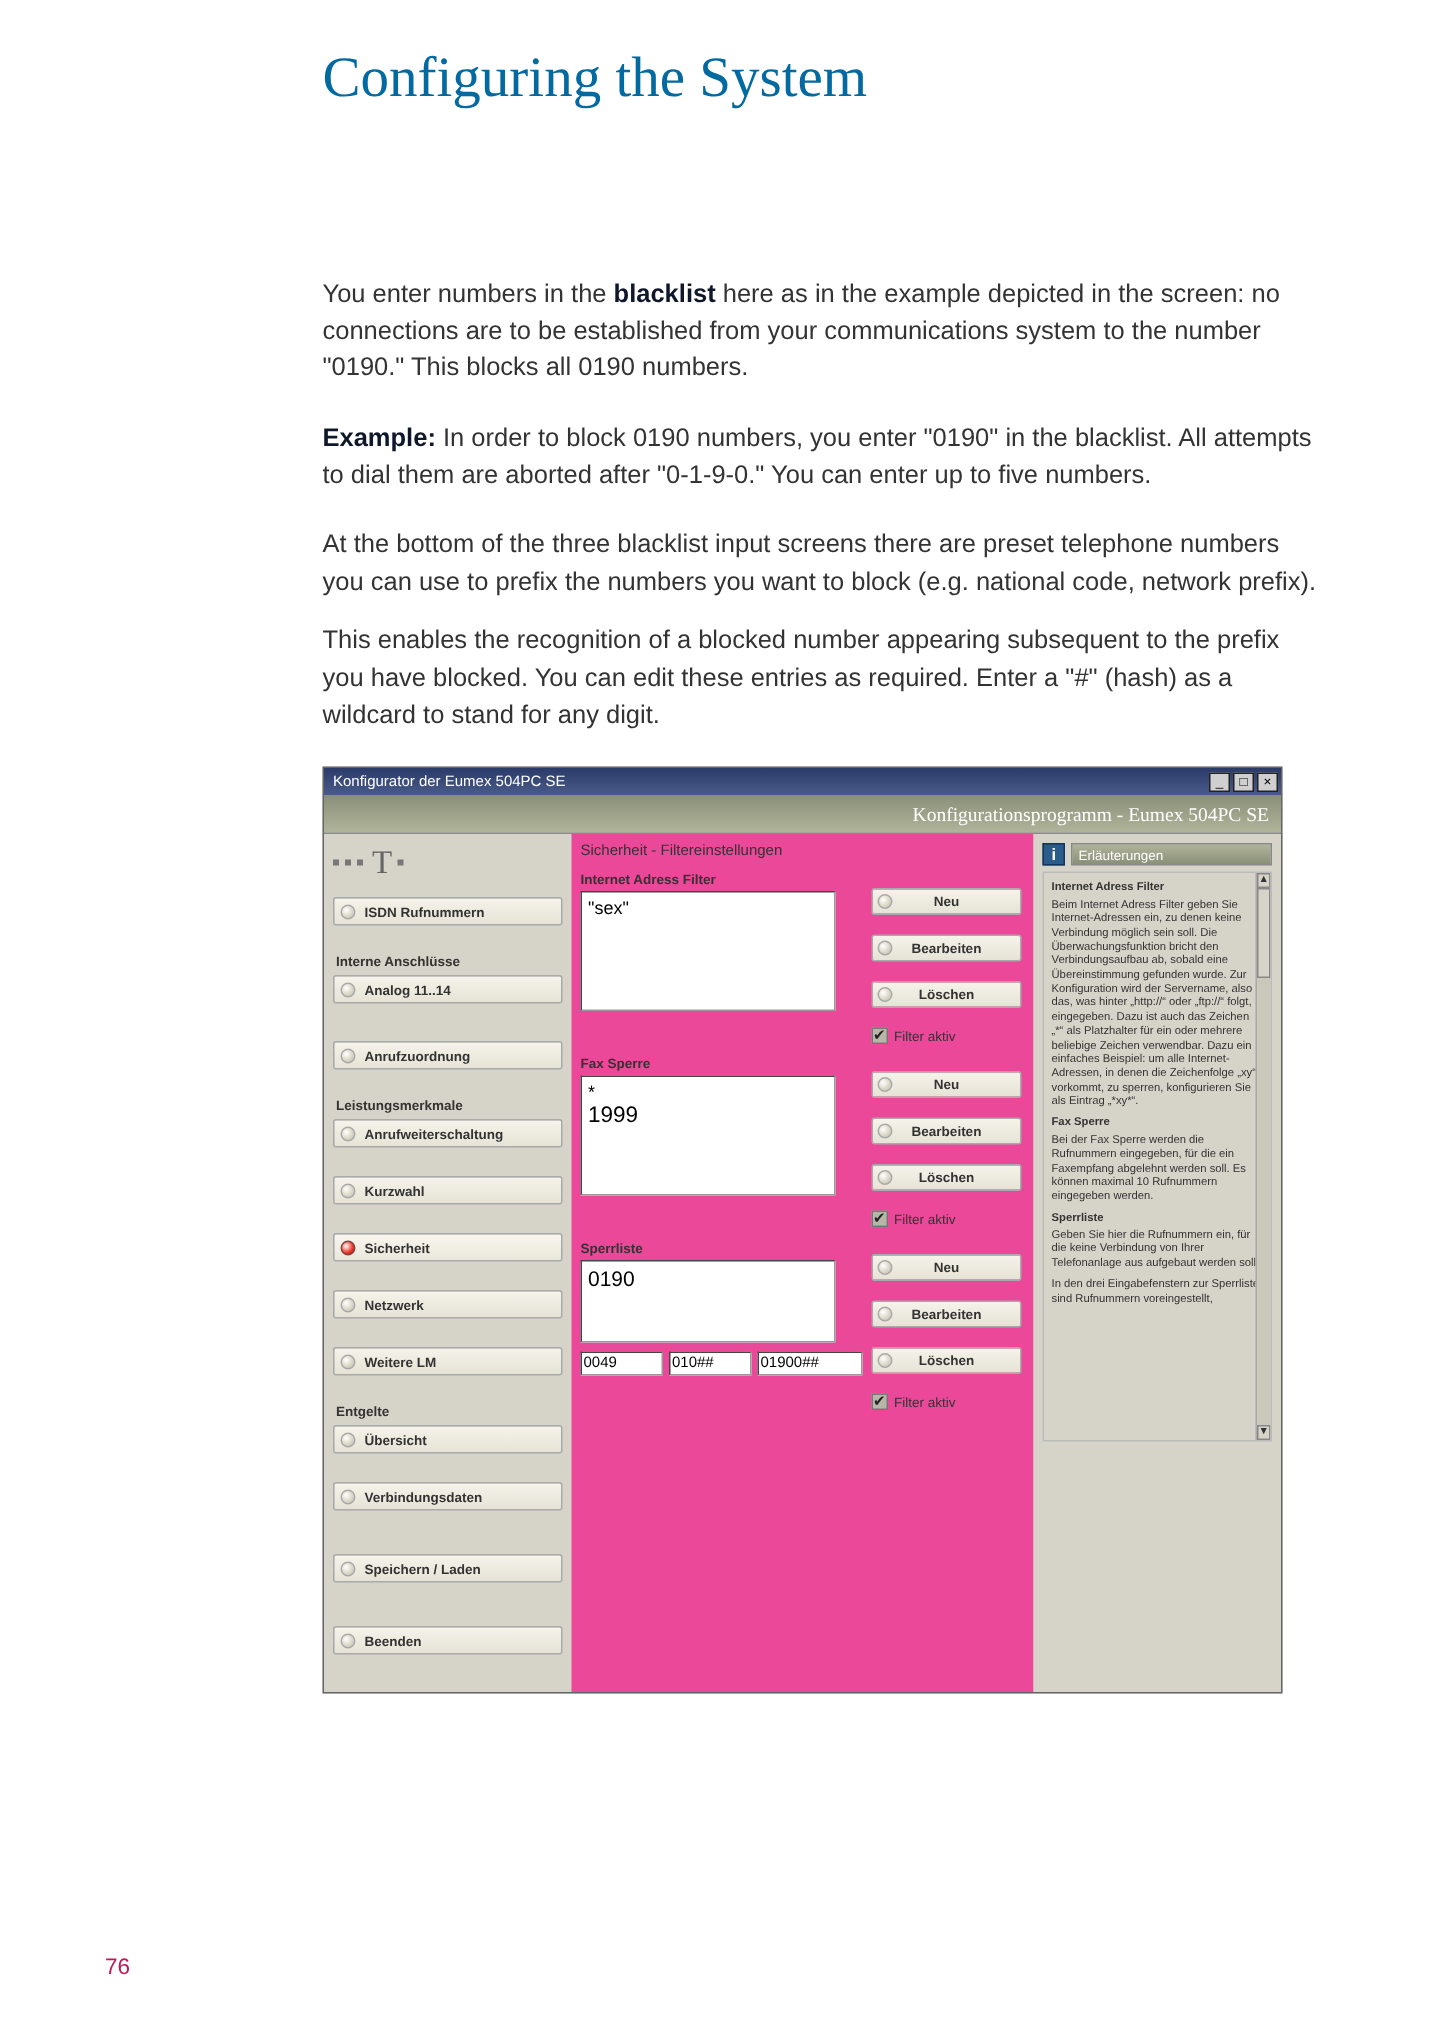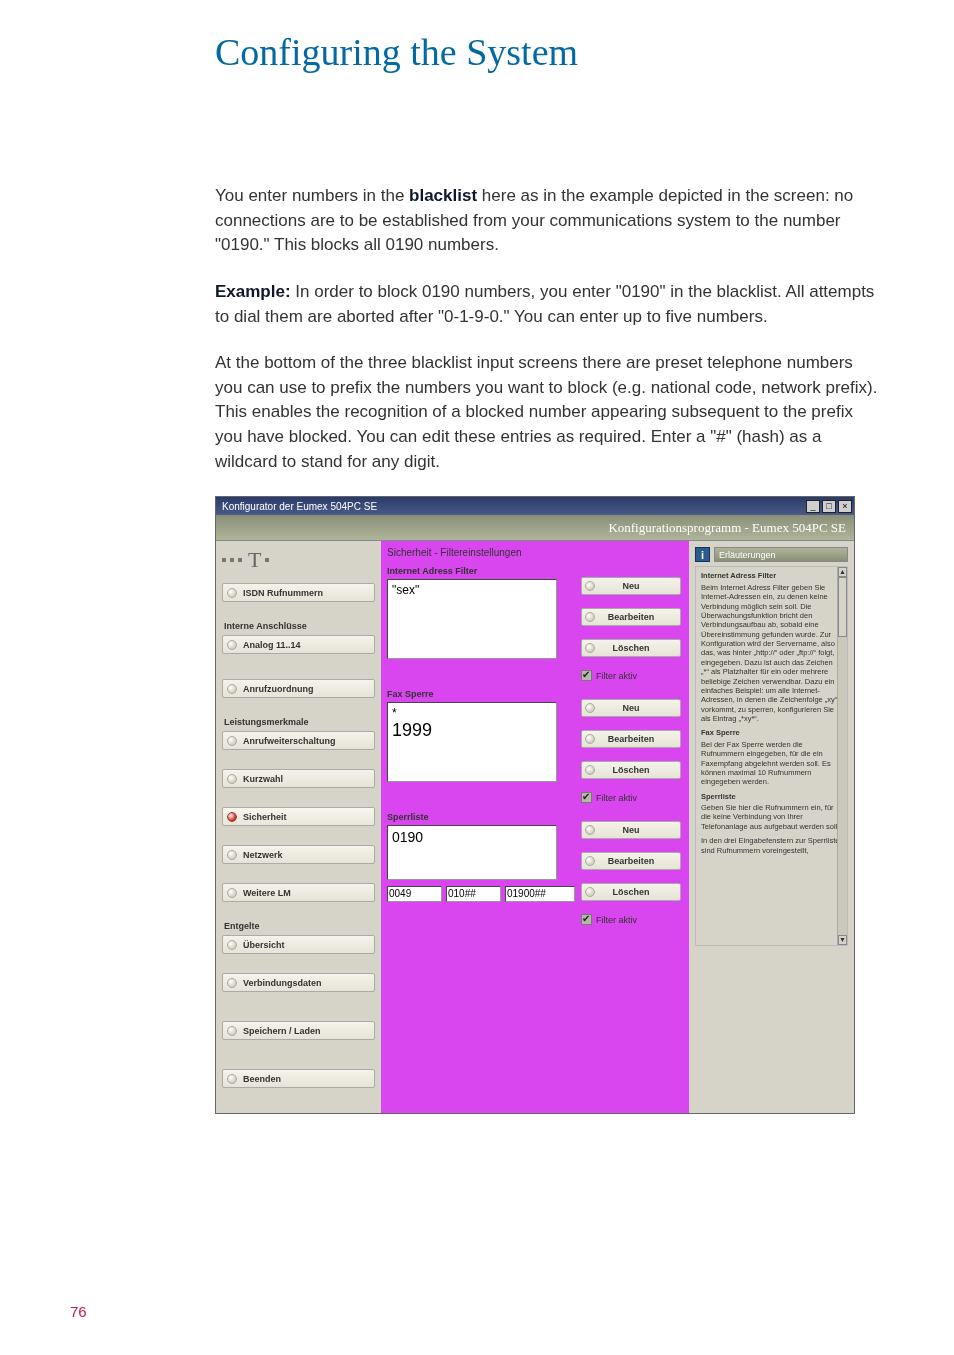--- a/index.html
+++ b/index.html
@@ -1,42 +1,42 @@
 <!DOCTYPE html>
 <html><head>
 <meta charset="utf-8">
 <style>
   * { box-sizing: border-box; margin: 0; padding: 0; }
   html, body { width: 954px; height: 1355px; background: #fff; font-family: Arial, Helvetica, sans-serif; color: #333; }
   .page { width: 954px; height: 1355px; position: relative; padding: 30px 70px 30px 100px; }
   .page-title { font-family: Georgia, 'Times New Roman', serif; font-size: 38px; color: #0369a1; font-weight: normal; margin-left: 115px; margin-bottom: 110px; }
   .body-text { font-size: 17px; line-height: 1.45; color: #333; margin-left: 115px; margin-right: 0; }
   .body-text p { margin-bottom: 22px; }
-  .body-text p.tight { margin-bottom: 0; }
+  .body-text p.tight { margin-bottom: 15px; }
   .body-text strong { font-weight: bold; color: #0f172a; }
 
   
   .win { width: 640px; margin-left: 115px; margin-top: 10px; border: 1px solid #666; background: #d6d3c9; font-size: 9px; color: #000; }
   .titlebar { background: linear-gradient(#2a3b6a, #4a5b8a); color: #fff; display: flex; align-items: center; justify-content: space-between; height: 18px; padding: 0 2px 0 6px; font-size: 10px; gap: 44px; }
   .titlebar .wbtns { display: flex; gap: 2px; }
   .titlebar .wbtn { width: 14px; height: 13px; background: #cfcfcf; border: 1px solid #222; color: #000; font-size: 9px; line-height: 11px; text-align: center; }
   .banner { height: 26px; background: linear-gradient(#8a8f78, #b0b49a); color: #fff; display: flex; align-items: center; justify-content: flex-end; padding-right: 8px; font-family: Georgia, serif; font-size: 13px; border-bottom: 1px solid #888; }
   .cols { display: flex; }
 
   .nav { width: 165px; background: #d6d3c9; padding: 6px 6px 6px 6px; }
   .logo-row { display: flex; align-items: center; margin-bottom: 10px; }
   .dot { width: 4px; height: 4px; background: #777; margin-right: 4px; }
   .tlogo { font-family: Georgia, serif; font-size: 22px; color: #666; margin-left: 2px; }
   .nav-btn { display: flex; align-items: center; height: 19px; background: linear-gradient(#f5f3ea, #e6e3d6); border: 1px solid #aaa; border-radius: 2px; margin-bottom: 19px; padding-left: 4px; font-size: 9px; font-weight: bold; color: #333; }
   .nav-btn.selected { background: linear-gradient(#f8f6ee, #eae7da); }
   .nav-bullet { width: 10px; height: 10px; border-radius: 50%; background: radial-gradient(circle at 35% 35%, #fff, #dcd8c6 55%, #bbb 100%); border: 1px solid #aaa; margin-right: 6px; flex-shrink: 0; }
   .nav-bullet.sel { background: radial-gradient(circle at 35% 35%, #fff, #e43 55%, #900 100%); border-color: #844; }
   .nav-heading { font-size: 9px; font-weight: bold; color: #333; margin: 6px 0 4px 2px; }
 
-  .center { flex: 1; background: #d946ef; padding: 6px 6px 6px 6px; display: flex; }
+  .center { flex: 1; background: #ec4899; padding: 6px 6px 6px 6px; display: flex; }
   .col-left { width: 190px; }
   .col-right { width: 100px; margin-left: 4px; }
   .breadcrumb { font-size: 10px; color: #333; margin-bottom: 8px; }
   .grp-label { font-size: 9px; font-weight: bold; color: #333; margin: 4px 0 3px 0; }
   .listbox { width: 170px; height: 80px; background: #fff; border: 1px inset #999; padding: 3px 4px; font-size: 12px; font-family: Arial, sans-serif; overflow: hidden; }
   .listbox.short { height: 55px; }
   .btn { display: flex; align-items: center; justify-content: center; height: 18px; background: linear-gradient(#f5f3ea, #e6e3d6); border: 1px solid #aaa; border-radius: 2px; margin-bottom: 13px; font-size: 9px; font-weight: bold; color: #333; position: relative; }
   .btn .nav-bullet { position: absolute; left: 3px; }
   .chk-row { display: flex; align-items: center; margin: 6px 0 8px 0; font-size: 9px; color: #333; }
   .chk { width: 11px; height: 11px; border: 1px solid #777; background: #b8b5a9; margin-right: 4px; position: relative; }
@@ -155,21 +155,21 @@
         <div class="col-left">
           <div class="breadcrumb">Sicherheit - Filtereinstellungen</div>
 
           <div class="grp-label">Internet Adress Filter</div>
           <div class="listbox">"sex"</div>
 
           <div style="height:26px"></div>
           <div class="grp-label">Fax Sperre</div>
           <div class="listbox">
             <div>*</div>
-            <div style="font-size:18px">1999</div>
+            <div style="font-size:15px">1999</div>
           </div>
 
           <div style="height:26px"></div>
           <div class="grp-label">Sperrliste</div>
           <div class="listbox short" style="font-size:14px">0190</div>
 
           <div class="prefill-row">
             <div class="prefill">0049</div>
             <div class="prefill">010##</div>
             <div class="prefill wide">01900##</div>

